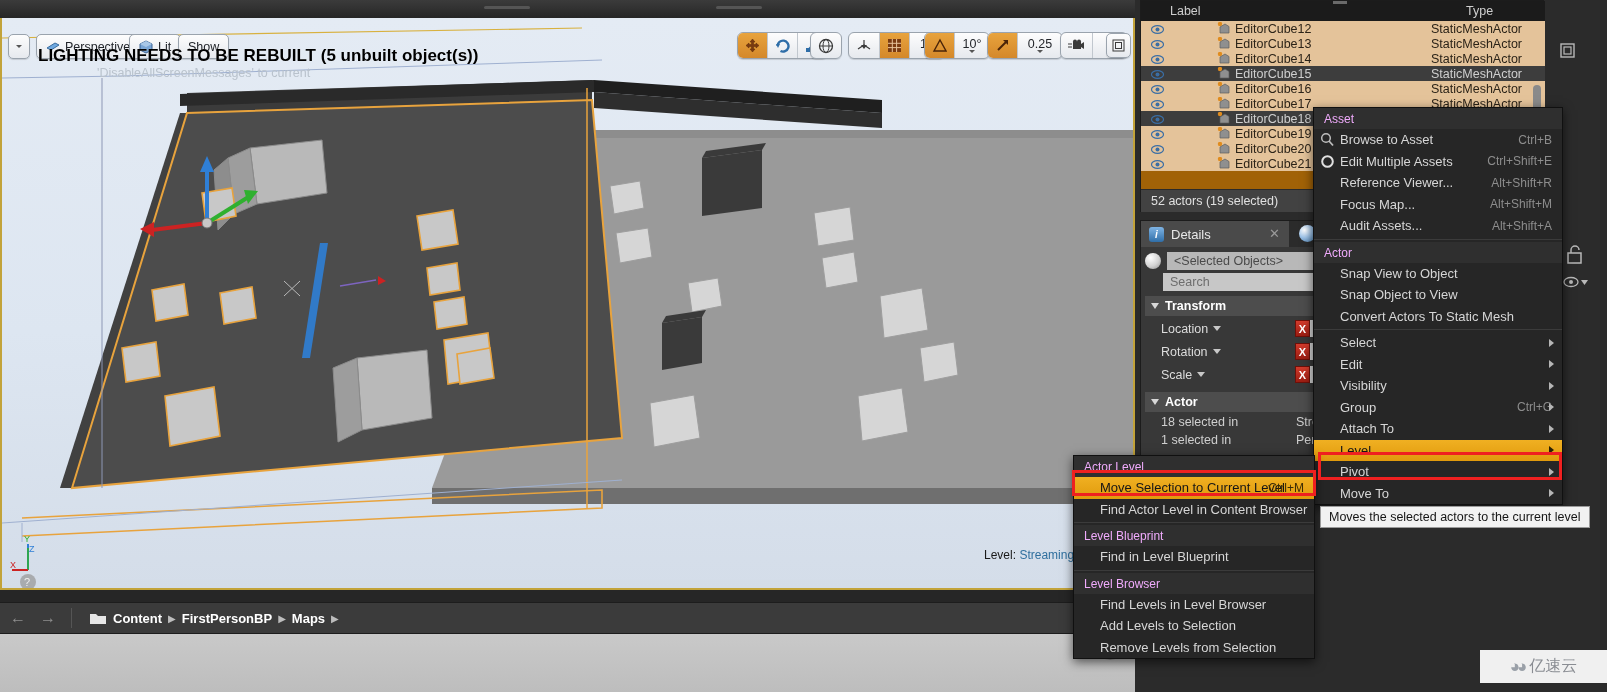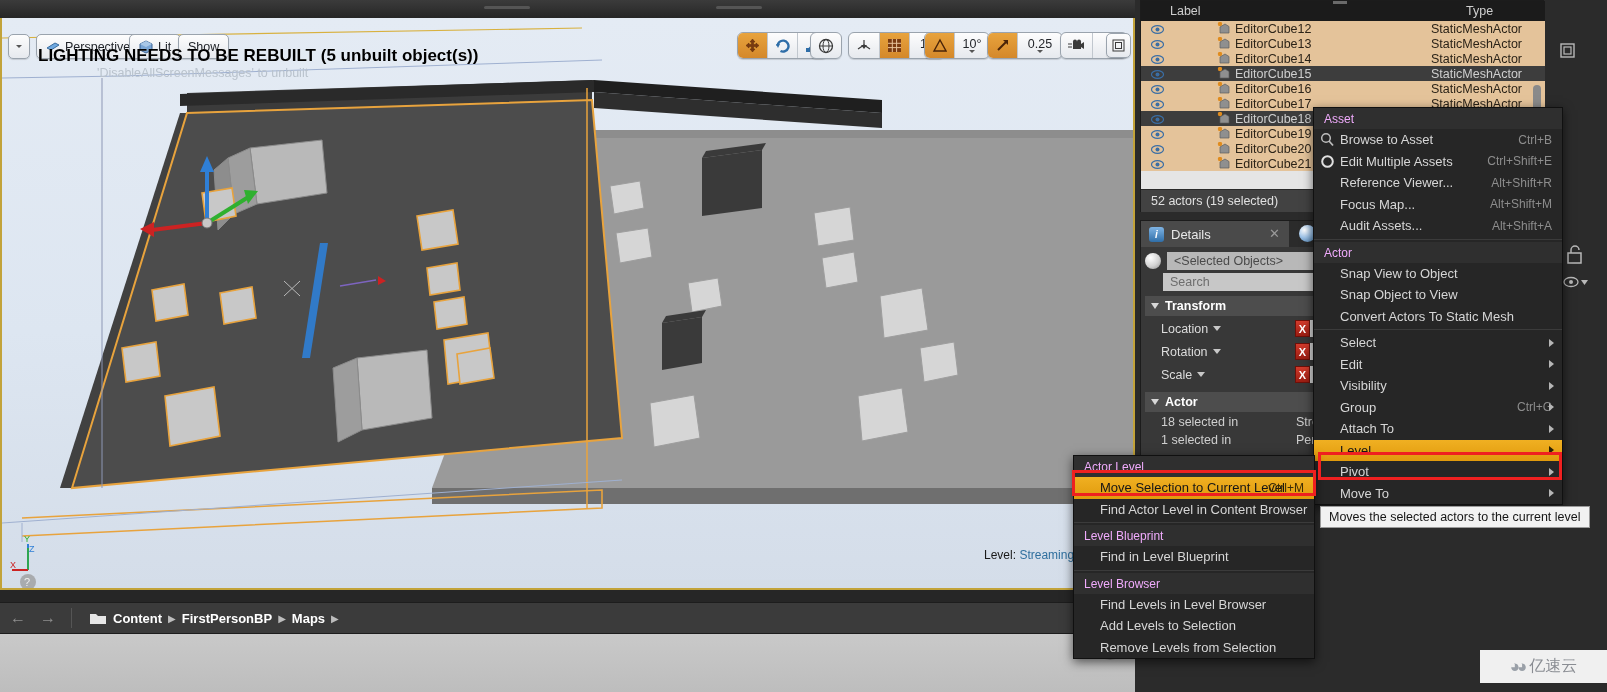--- a/index.html
+++ b/index.html
@@ -66,21 +66,21 @@
     background:linear-gradient(#c9c9c9,#bdbdbd); }
   .cbcircle { position:absolute; left:1098px; top:636px; width:24px; height:24px;
     border-radius:50%; background:#d8d8d8; border:1px solid #9b9b9b; }
 
   
   .rightcol { position:absolute; left:1135px; top:0; width:472px; height:692px;
     background:#2b2b2b; }
 
   
   .outliner { position:absolute; left:5px; top:0; width:404px; height:212px;
-    background:#e5e5e5; border:1px solid #1c1c1c; }
+    background:#a16207; border:1px solid #1c1c1c; }
   .outhead { position:absolute; left:0; top:0; width:404px; height:20px;
     background:#1b1b1b; color:#cfcfcf; font-size:12.5px; }
   .outhead .lbl { position:absolute; left:29px; top:3px; }
   .outhead .typ { position:absolute; left:325px; top:3px; }
   .outhead .sortgrip { position:absolute; left:192px; top:0px; width:14px; height:3px;
     background:#6a6a6a; }
   .outhead .tri { position:absolute; left:415px; top:9px; }
   .outrows { position:absolute; left:0; top:20px; width:404px; height:167px; overflow:hidden; }
   .orow { position:relative; height:15px; font-size:12.5px; color:#2b2318;
     display:flex; align-items:center; }
@@ -389,21 +389,21 @@
 
       <div class="vpbtn" style="left:1104px; top:15px; padding:0 5px;">
         <svg width="13" height="13">
           <rect x="1" y="1" width="11" height="11" fill="none" stroke="#3b3b3b"></rect>
           <rect x="3.5" y="3.5" width="6" height="6" fill="none" stroke="#3b3b3b"></rect>
         </svg>
       </div>
     </div>
 
     <div class="warnline" style="left:36px; top:28px;">LIGHTING NEEDS TO BE REBUILT (5 unbuilt object(s))</div>
-    <div class="warnsub" style="left:95px; top:48px;">'DisableAllScreenMessages' to unbuilt</div>
+    <div class="warnsub" style="left:95px; top:48px;">'DisableAllScreenMessages' to current</div>
 
     <div class="levellbl" style="left:982px; top:530px;">
       <span>Level:</span>
       <span class="v">Streaming</span>
     </div>
 
     <svg class="gizmo">
       <line x1="18" y1="40" x2="18" y2="14" stroke="#2f7fd6" stroke-width="2"></line>
       <line x1="18" y1="40" x2="18" y2="18" stroke="#2fb02f" stroke-width="1.6"></line>
       <line x1="18" y1="40" x2="2" y2="40" stroke="#cc2222" stroke-width="2"></line>

